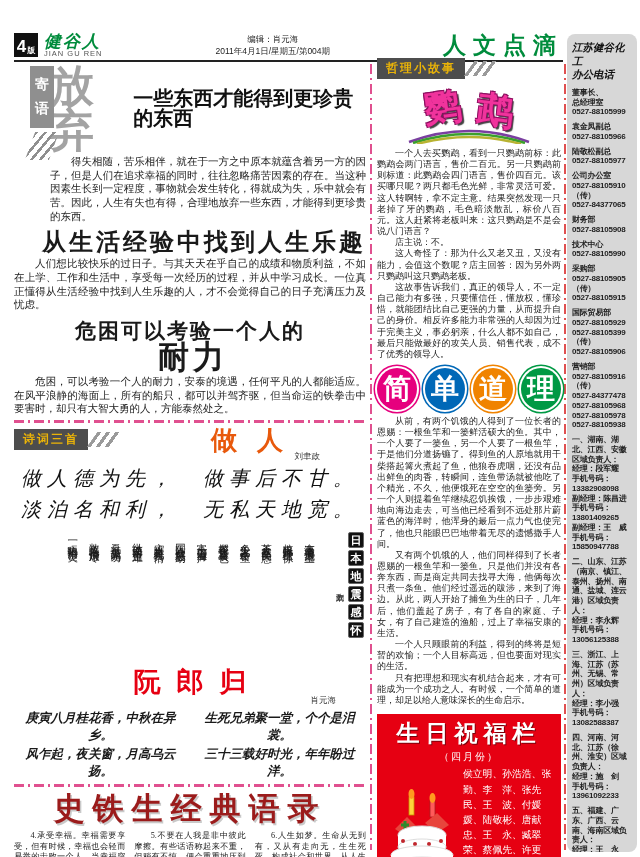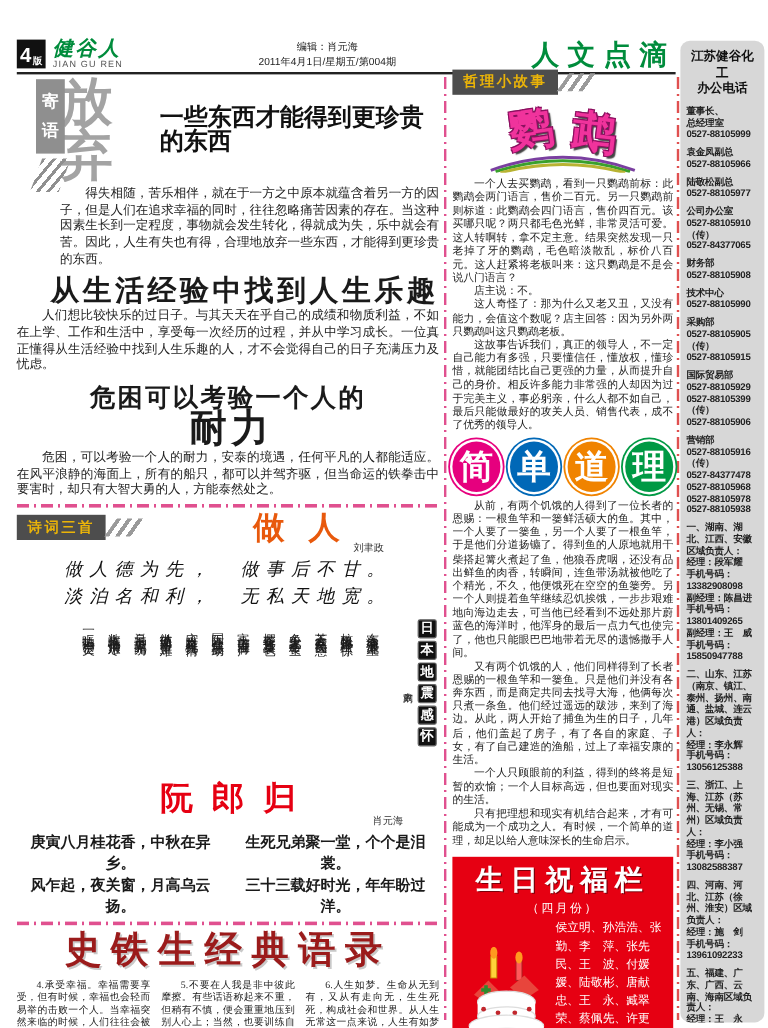--- a/index.html
+++ b/index.html
@@ -66,37 +66,37 @@
   .naili-title { display:flex; align-items:center; justify-content:center; margin:8px 0 3px 0; line-height:1;flex-direction:column; }
   .naili-pre { font-weight:bold; font-size:21px; letter-spacing:2px; font-family:"DejaVu Serif",serif; }
   .naili-big { font-family:"Liberation Sans",sans-serif; font-weight:900; font-size:31px;
     letter-spacing:4px; margin-left:6px; transform:scaleY(1.05); }
   
   .poem-head { display:flex; align-items:center; margin-top:2px; }
   .zuoren-title { flex:1; text-align:center; color:#e8590c; font-weight:bold; font-size:26px;
     letter-spacing:20px; font-family:"DejaVu Serif",serif; line-height:1; padding-left:30px; }
   .author { font-size:8.5px; color:#333; }
   .zuoren-author { text-align:right; padding-right:46px; margin-top:-2px; }
-  .hand { font-family:"DejaVu Serif",serif; font-style:italic; font-size:15px;
+  .hand { font-family:"DejaVu Serif",serif; font-style:italic; font-size:20px;
     letter-spacing:6px; text-align:center; line-height:1.55; color:#111; }
   .japan-wrap { display:flex; margin:6px 0 2px 0; }
   .vpoem { writing-mode:vertical-rl; height:134px; flex:1;
     font-size:10.5px; letter-spacing:1.5px; line-height:2.05; padding-top:4px; }
   .vpoem span { display:block; }
   .japan-side { width:46px; display:flex; align-items:flex-start; justify-content:flex-end; }
   .japan-author { writing-mode:vertical-rl; font-size:8px; color:#333; margin:56px 2px 0 0; }
   .jt-col { display:flex; flex-direction:column; }
   .jt-char { width:16px; height:16px; background:#111; color:#fff; border:1px solid #666;
     font-family:"Liberation Sans",sans-serif; font-weight:bold; font-size:11px;
     text-align:center; line-height:14px; margin:1px 2px; border-radius:2px; }
   .ruan-title { text-align:center; color:#e60012; font-weight:bold; font-size:27px;
     letter-spacing:16px; font-family:"DejaVu Serif",serif; line-height:1.1; padding-left:16px; }
   .ruan-author { text-align:right; padding-right:30px; margin-top:-2px; }
   .ruan-grid { display:grid; grid-template-columns:1fr 1fr; gap:2px 6px; margin-top:3px;
-    font-family:"Liberation Sans",sans-serif; font-weight:bold; font-size:12.5px; text-align:center; }
+    font-family:"Liberation Sans",sans-serif; font-weight:bold; font-size:12.5px; text-align:center;font-style:italic; }
   
   .quotes-title { text-align:center; color:#9b1b1b; font-weight:bold; font-size:31px;
     letter-spacing:8px; font-family:"DejaVu Serif",serif; line-height:1.15;
     text-shadow:1.5px 1.5px 0 #c9c9c9; margin:4px 0 5px 0; }
   .quotes-cols { display:flex; gap:9px; }
   .qcol { flex:1; font-size:8.2px; line-height:1.28; text-align:justify; }
   .qcol p { text-indent:2em; }
   
   .parrot-title { display:flex; justify-content:center; gap:16px; margin:10px 0 0 0; }
   .parrot-title span { font-family:"DejaVu Serif",serif; font-weight:bold; font-size:37px;
@@ -116,22 +116,22 @@
   .c3 { background:#009944; box-shadow:0 0 0 2px #fff,0 0 0 3.5px #009944; }
   
   .banner { background:#e60012; color:#fff; margin-top:8px; padding:7px 8px 6px 8px; }
   .banner-title { text-align:center; font-family:"Liberation Sans",sans-serif; font-weight:bold;
     font-size:23px; letter-spacing:6px; line-height:1.1;
     text-shadow:1px 1px 0 #7a000a; }
   .banner-month { text-align:center; font-size:10px; margin:4px 0 2px 0; letter-spacing:2px; }
   .banner-row { display:flex; gap:4px; align-items:center; }
   .names { flex:1; font-size:9.8px; line-height:1.55; font-family:"Liberation Sans",sans-serif; }
   
-  .sb-title { font-weight:bold; font-size:10.5px; text-align:center; line-height:1.3;
-    white-space:pre-line; margin-bottom:6px; color:#111; }
+  .sb-title { font-weight:bold; font-size:10.5px; text-align:left; line-height:1.3;
+    white-space:pre-line; margin-bottom:6px; color:#111;font-style:italic; }
   .sb-block { font-size:8px; font-weight:bold; line-height:1.22; color:#222;
     white-space:pre-line; margin-bottom:5px; letter-spacing:-0.2px; }
 </style>
 </head>
 <body>
 
 <div id="page">
 
   <div id="header">
     <div class="pagebox">

